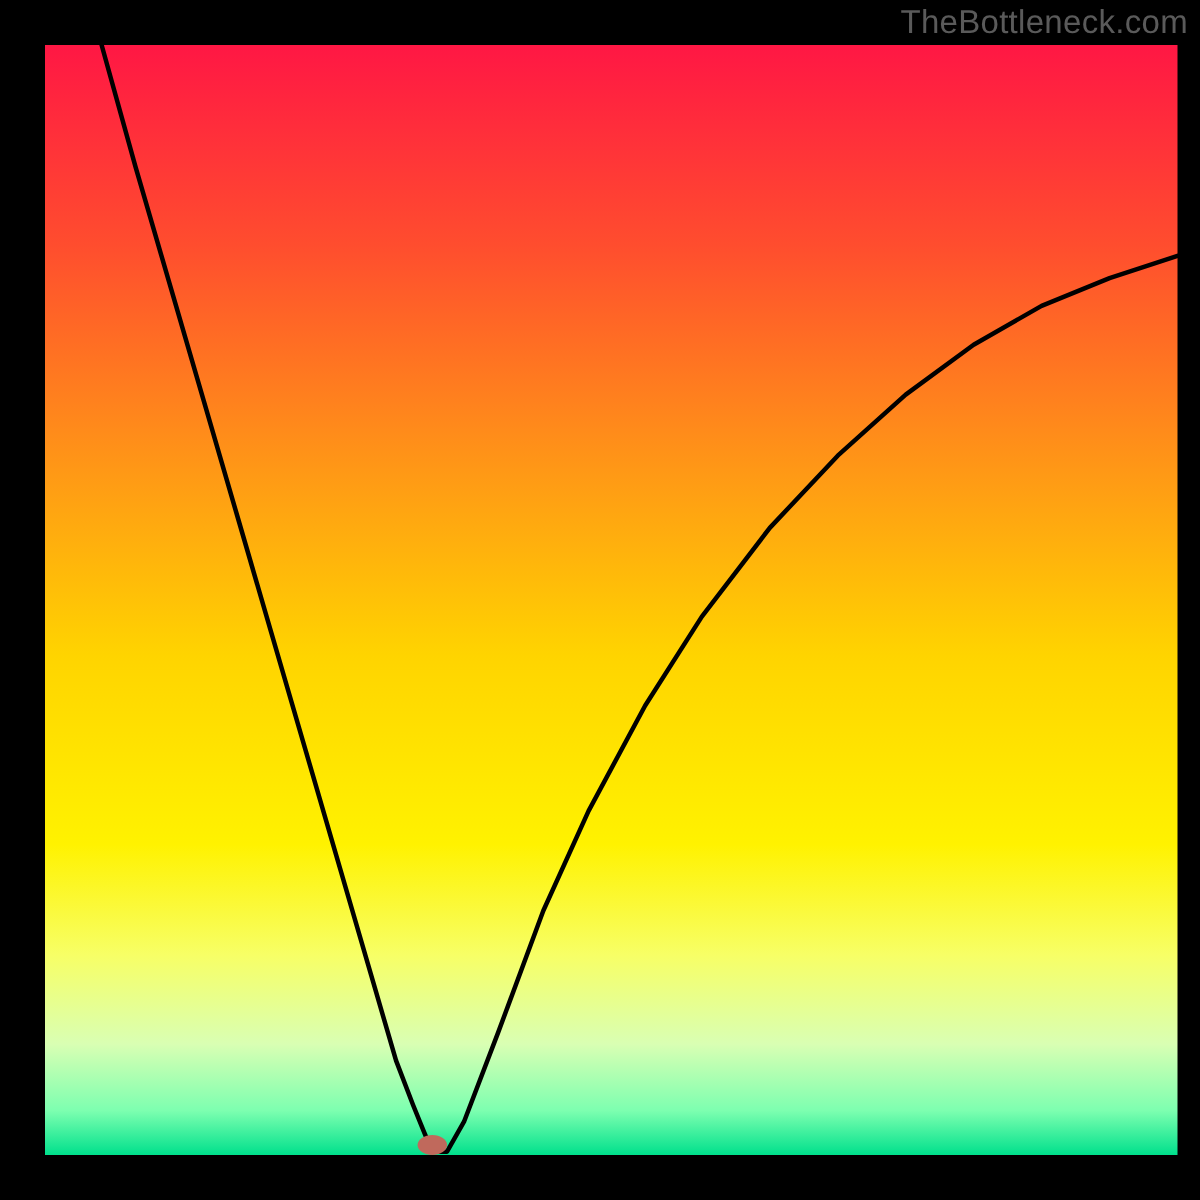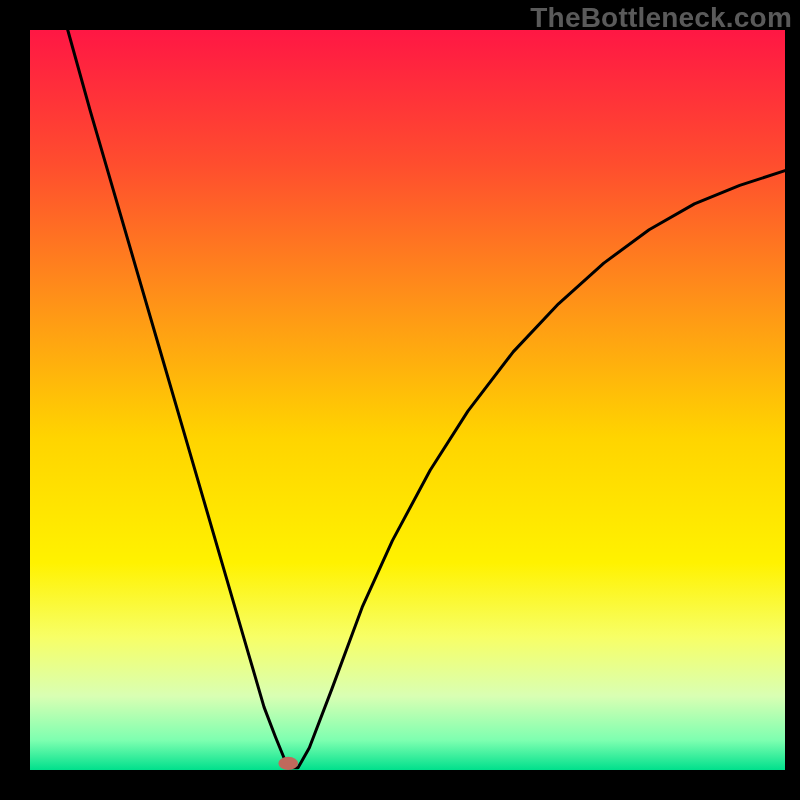--- a/index.html
+++ b/index.html
@@ -17,22 +17,22 @@
     left: 0;
     width: 800px;
     height: 800px;
     background: #000;
   }
   .watermark {
     position: absolute;
     top: 2px;
     right: 8px;
     color: #5a5a5a;
-    font-size: 28px;
-    font-weight: 700;
+    font-size: 22px;
+    font-weight: 400;
     letter-spacing: 0.2px;
   }
   svg {
     position: absolute;
     top: 0;
     left: 0;
   }
 </style>
 </head>
 <body>

